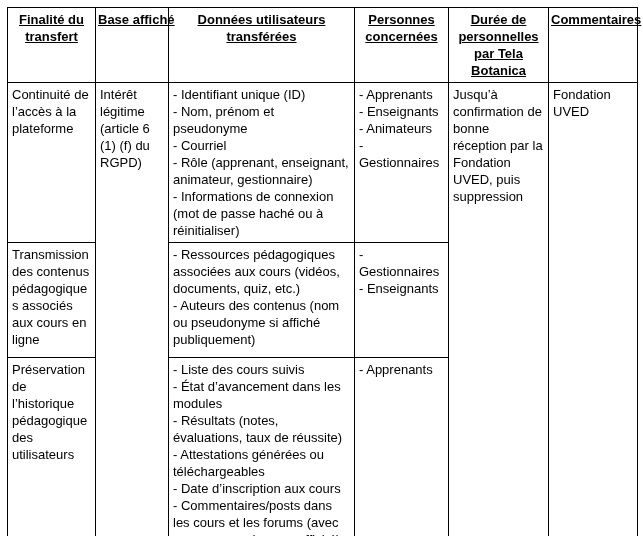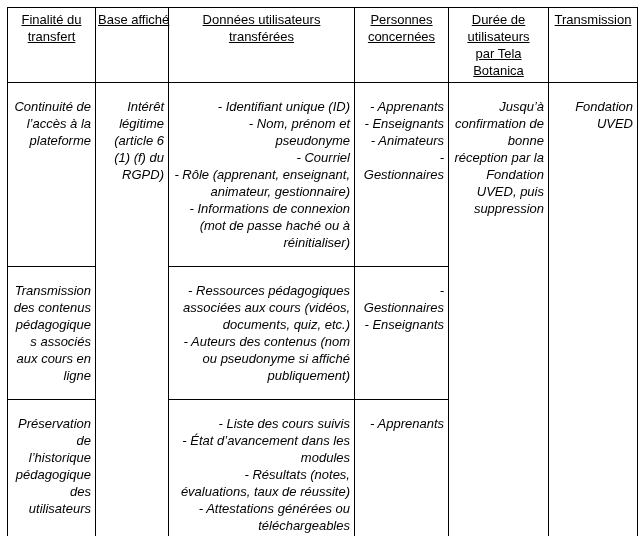--- a/index.html
+++ b/index.html
@@ -29,32 +29,31 @@
 
   table.rgpd th,
   table.rgpd td {
     border: 1px solid #000000;
     vertical-align: top;
     font-size: 13px;
     line-height: 17px;
     box-sizing: border-box;
   }
   table.rgpd th {
-    font-weight: normal;
+    font-weight: bold;
     text-decoration: underline;
     text-align: center;
     white-space: pre;
     padding: 3px 2px;
   }
   table.rgpd td {
-    padding: 15px 4px;
+    padding: 3px 4px;
     white-space: pre-wrap;
     overflow-wrap: break-word;
-    text-align: right;
-    font-style: italic;
+    text-align: left;
   }
   tr.header-row   { height: 65px; }
   tr.body-row-1   { height: 145px; }
   tr.body-row-2   { height: 115px; }
   tr.body-row-3   { height: 192px; }
 
   td.cell-base-legale {
     padding-top: 146px;
     text-align: justify;
   }
@@ -80,24 +79,24 @@
   <tbody>
     <tr class="header-row">
       <th>Finalité du
 transfert</th>
       <th>Base affiché</th>
       <th>Données utilisateurs
 transférées</th>
       <th>Personnes
 concernées</th>
       <th>Durée de
-utilisateurs
+personnelles
 par Tela
 Botanica</th>
-      <th>Transmission</th>
+      <th>Commentaires</th>
     </tr>
 
     <tr class="body-row-1">
       <td>Continuité de l’accès à la plateforme</td>
       <td class="cell-base-legale" rowspan="3">Intérêt légitime (article 6 (1) (f) du RGPD)</td>
       <td>- Identifiant unique (ID)
 - Nom, prénom et pseudonyme
 - Courriel
 - Rôle (apprenant, enseignant, animateur, gestionnaire)
 - Informations de connexion (mot de passe haché ou à réinitialiser)</td>

